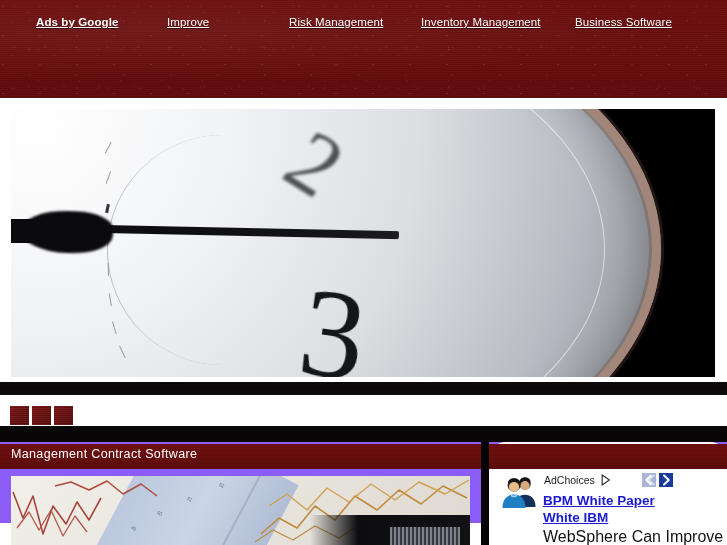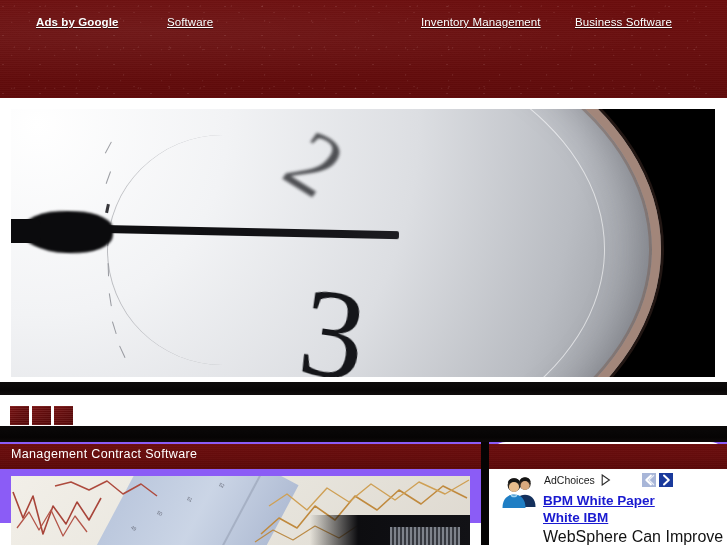--- a/index.html
+++ b/index.html
@@ -353,21 +353,22 @@
     white-space: nowrap;
   }
 </style>
 </head>
 <body>
 
 <div id="ad-header">
   <div id="ad-header-noise"></div>
   <div id="ad-nav">
     <a href="#" class="ad-link brand" style="left:36px;">Ads by Google</a>
-    <a href="#" class="ad-link" style="left:167px;">Software</a>
+    <a href="#" class="ad-link" style="left:167px;">Improve</a>
+    <a href="#" class="ad-link" style="left:289px;">Risk Management</a>
     <a href="#" class="ad-link" style="left:421px;">Inventory Management</a>
     <a href="#" class="ad-link" style="left:575px;">Business Software</a>
   </div>
 </div>
 
 <div id="banner-wrap">
   <div id="banner-image">
     <div id="clock-dark"></div>
     <div id="clock-face"></div>
     <div id="clock-rim"></div>

